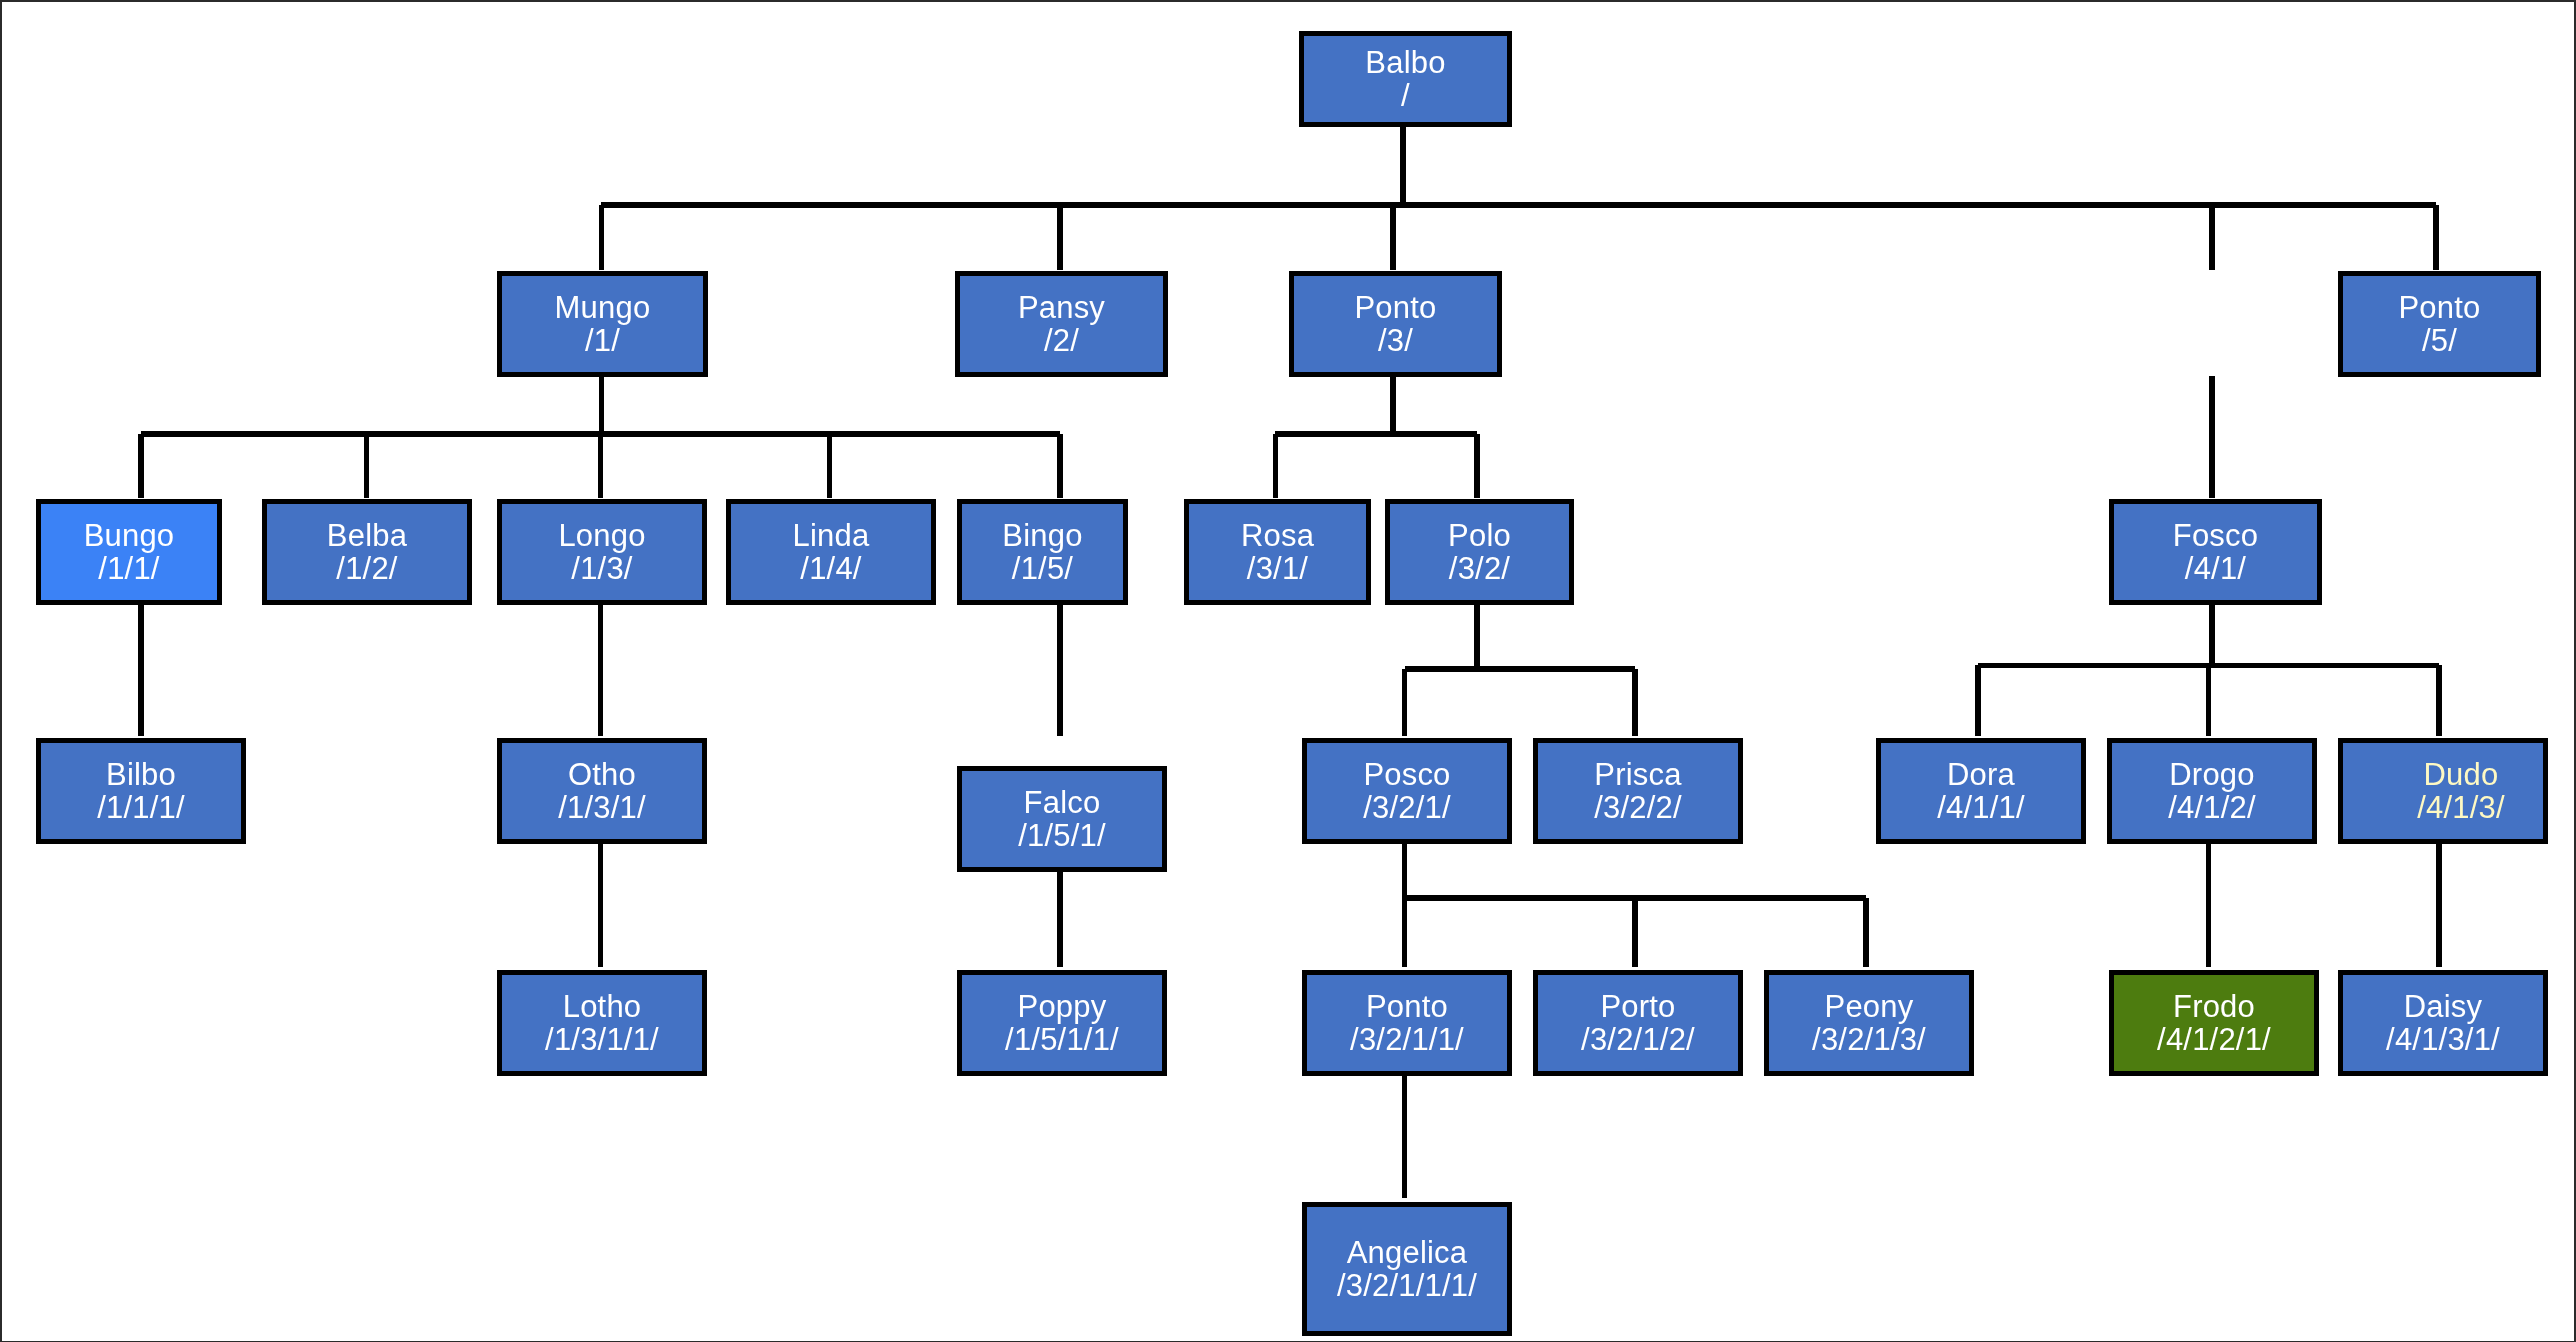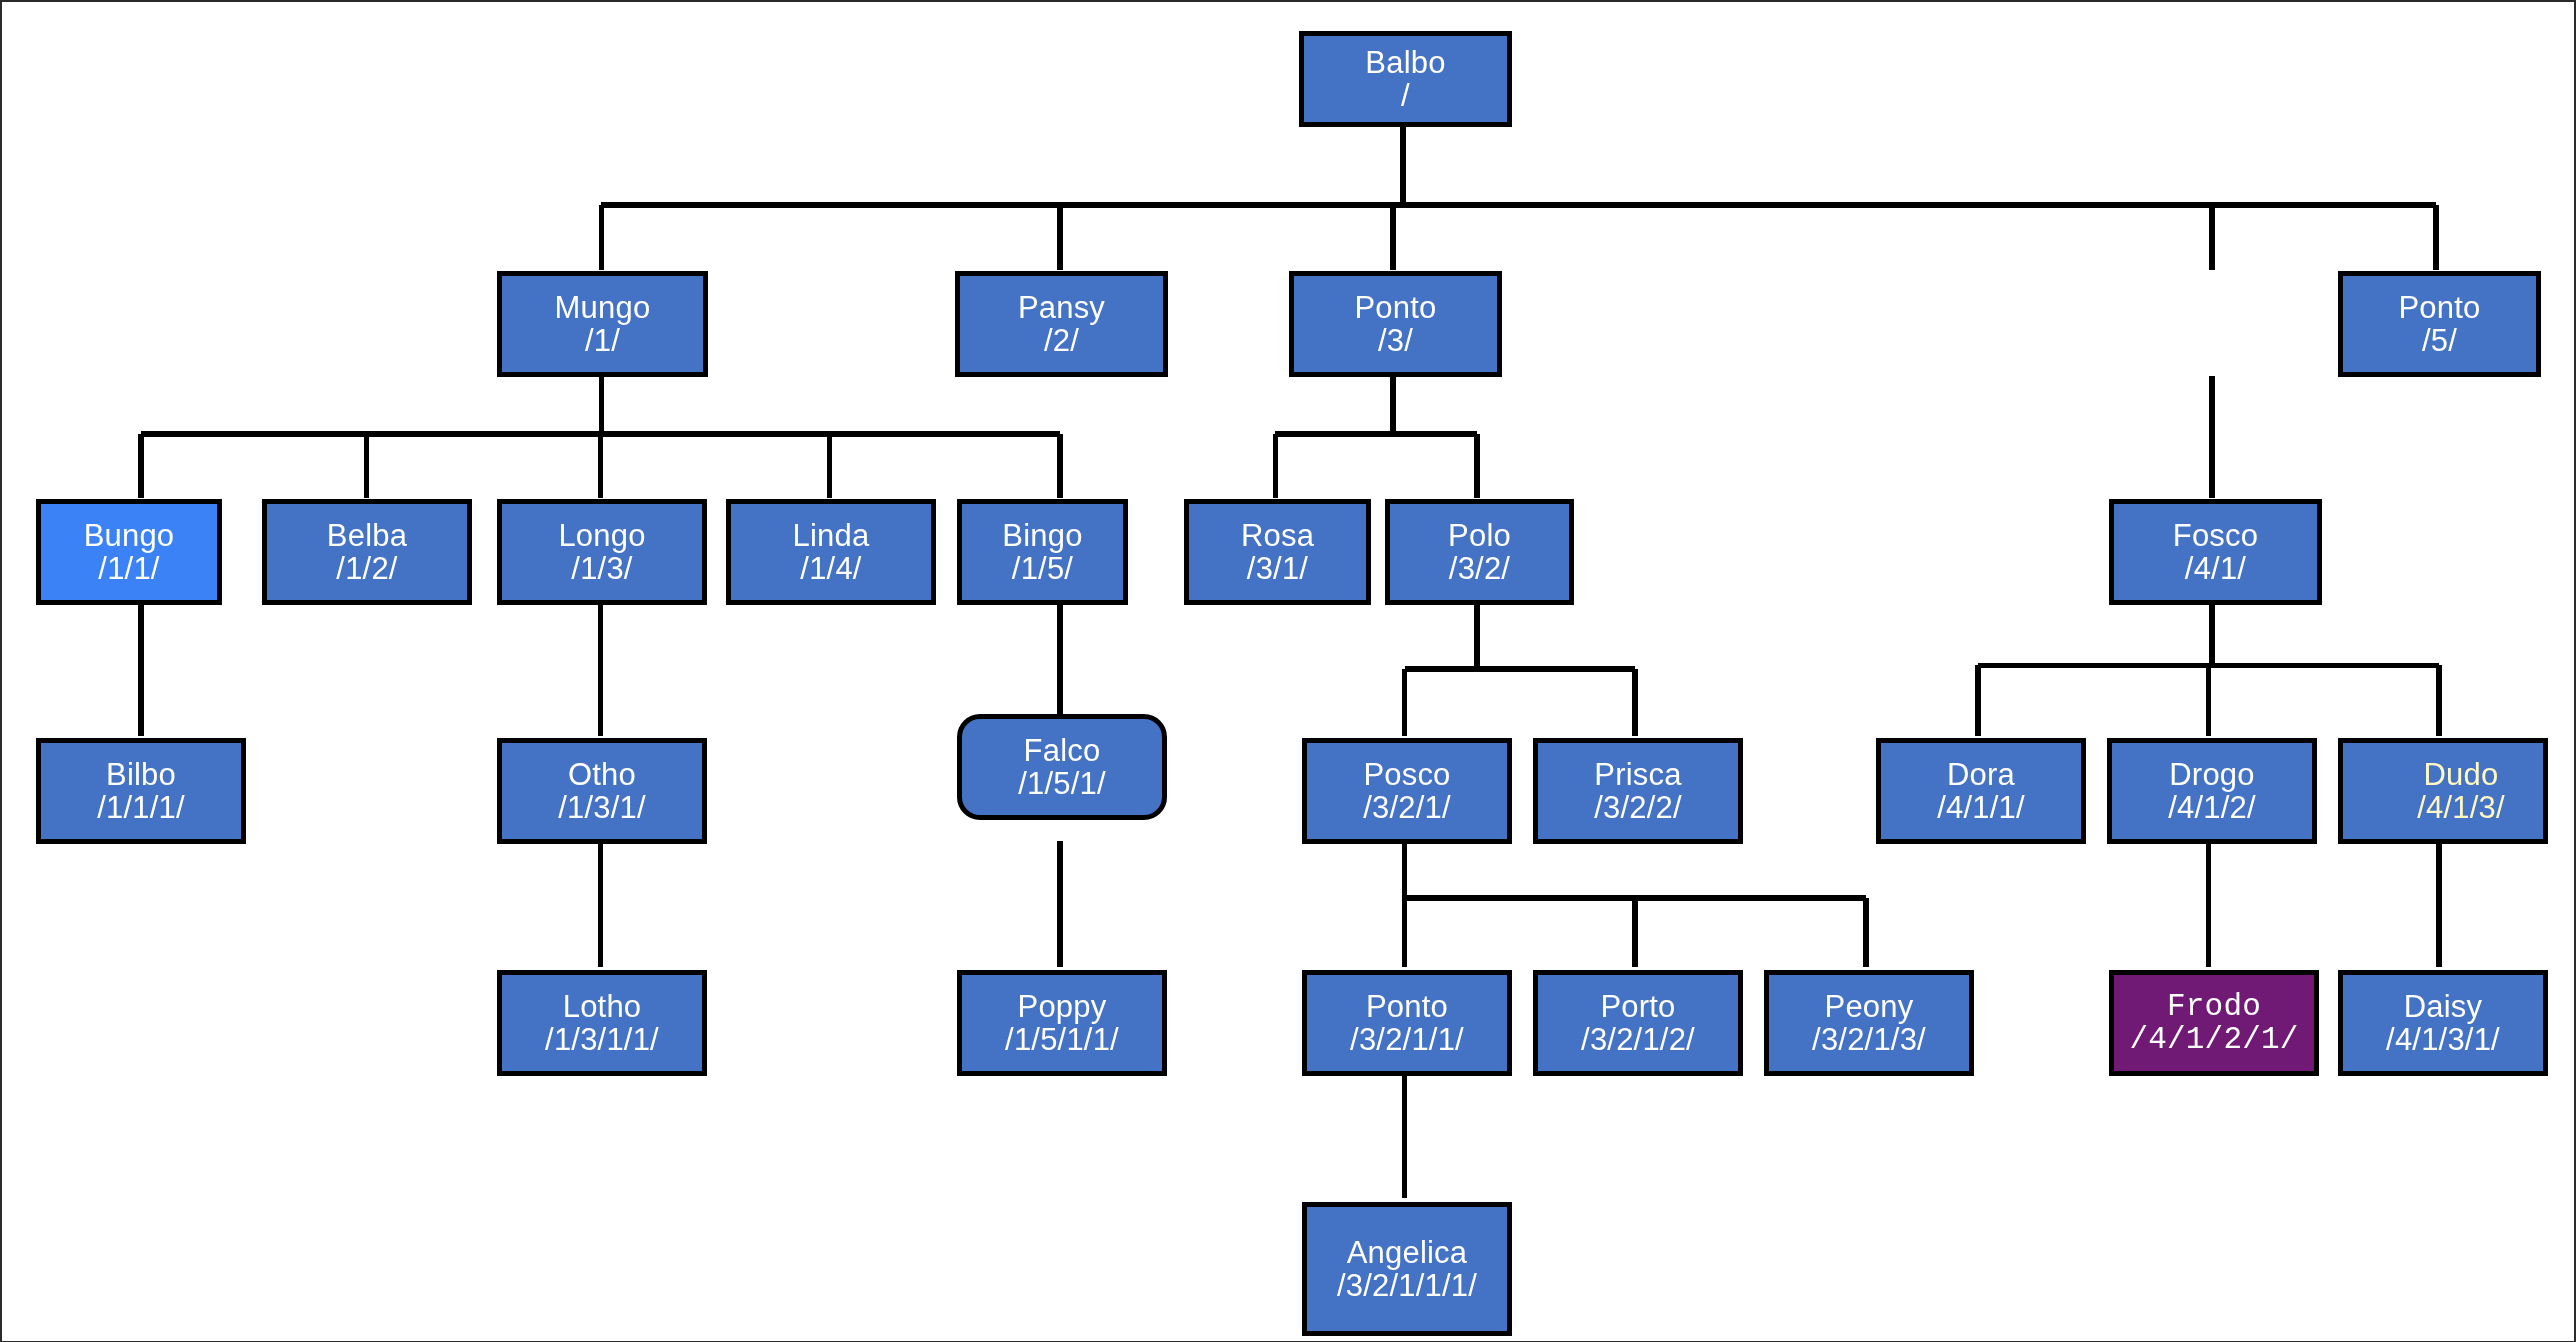--- a/index.html
+++ b/index.html
@@ -158,21 +158,21 @@
         <div class="node-path">/4/1/</div>
       </div>
       <div class="node" style="left: 34px; top: 736px; width: 210px; height: 106px; background: rgb(68, 114, 196); border-color: rgb(0, 0, 0); color: rgb(255, 255, 255);">
         <div class="node-name">Bilbo</div>
         <div class="node-path">/1/1/1/</div>
       </div>
       <div class="node" style="left: 495px; top: 736px; width: 210px; height: 106px; background: rgb(68, 114, 196); border-color: rgb(0, 0, 0); color: rgb(255, 255, 255);">
         <div class="node-name">Otho</div>
         <div class="node-path">/1/3/1/</div>
       </div>
-      <div class="node" style="left: 955px; top: 712px; width: 210px; height: 106px; background: rgb(68, 114, 196); border-color: rgb(0, 0, 0); color: rgb(255, 255, 255); border-radius: 23px;">
+      <div class="node" style="left: 955px; top: 764px; width: 210px; height: 106px; background: rgb(68, 114, 196); border-color: rgb(0, 0, 0); color: rgb(255, 255, 255);">
         <div class="node-name">Falco</div>
         <div class="node-path">/1/5/1/</div>
       </div>
       <div class="node" style="left: 1300px; top: 736px; width: 210px; height: 106px; background: rgb(68, 114, 196); border-color: rgb(0, 0, 0); color: rgb(255, 255, 255);">
         <div class="node-name">Posco</div>
         <div class="node-path">/3/2/1/</div>
       </div>
       <div class="node" style="left: 1531px; top: 736px; width: 210px; height: 106px; background: rgb(68, 114, 196); border-color: rgb(0, 0, 0); color: rgb(255, 255, 255);">
         <div class="node-name">Prisca</div>
         <div class="node-path">/3/2/2/</div>
@@ -202,21 +202,21 @@
         <div class="node-path">/3/2/1/1/</div>
       </div>
       <div class="node" style="left: 1531px; top: 968px; width: 210px; height: 106px; background: rgb(68, 114, 196); border-color: rgb(0, 0, 0); color: rgb(255, 255, 255);">
         <div class="node-name">Porto</div>
         <div class="node-path">/3/2/1/2/</div>
       </div>
       <div class="node" style="left: 1762px; top: 968px; width: 210px; height: 106px; background: rgb(68, 114, 196); border-color: rgb(0, 0, 0); color: rgb(255, 255, 255);">
         <div class="node-name">Peony</div>
         <div class="node-path">/3/2/1/3/</div>
       </div>
-      <div class="node" style="left: 2107px; top: 968px; width: 210px; height: 106px; background: #701a75; border-color: rgb(0, 0, 0); color: rgb(255, 255, 255); font-family: Liberation Mono, monospace;">
+      <div class="node" style="left: 2107px; top: 968px; width: 210px; height: 106px; background: #4d7c0f; border-color: rgb(0, 0, 0); color: rgb(255, 255, 255);">
         <div class="node-name">Frodo</div>
         <div class="node-path">/4/1/2/1/</div>
       </div>
       <div class="node" style="left: 2336px; top: 968px; width: 210px; height: 106px; background: rgb(68, 114, 196); border-color: rgb(0, 0, 0); color: rgb(255, 255, 255);">
         <div class="node-name">Daisy</div>
         <div class="node-path">/4/1/3/1/</div>
       </div>
       <div class="node" style="left: 1300px; top: 1200px; width: 210px; height: 134px; background: rgb(68, 114, 196); border-color: rgb(0, 0, 0); color: rgb(255, 255, 255);">
         <div class="node-name">Angelica</div>
         <div class="node-path">/3/2/1/1/1/</div>

